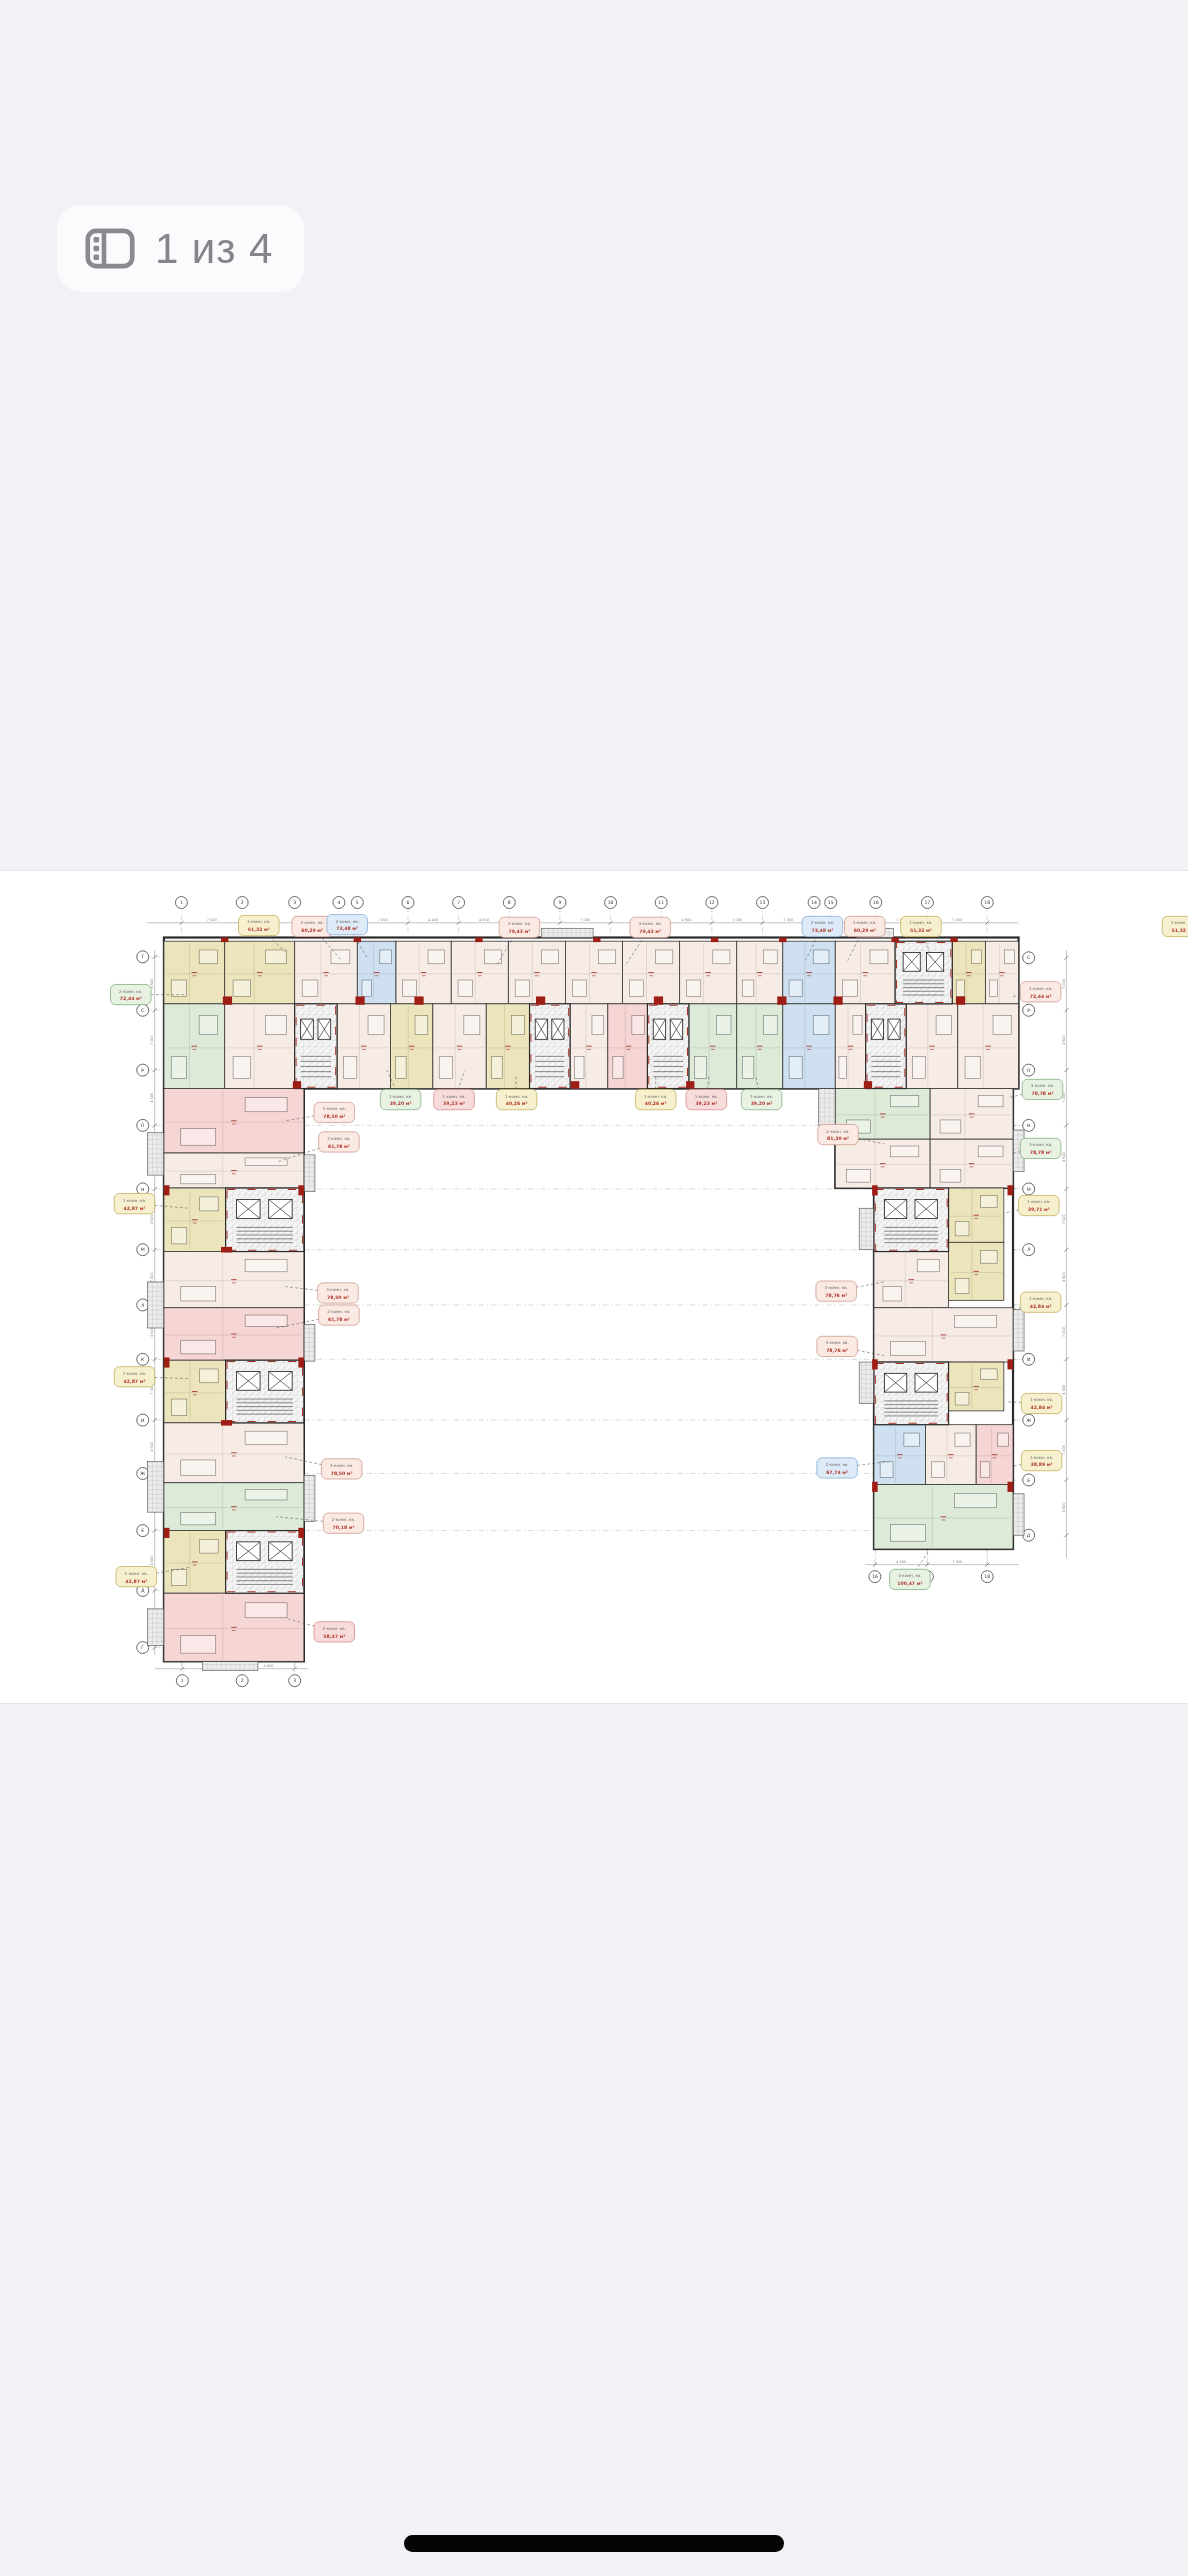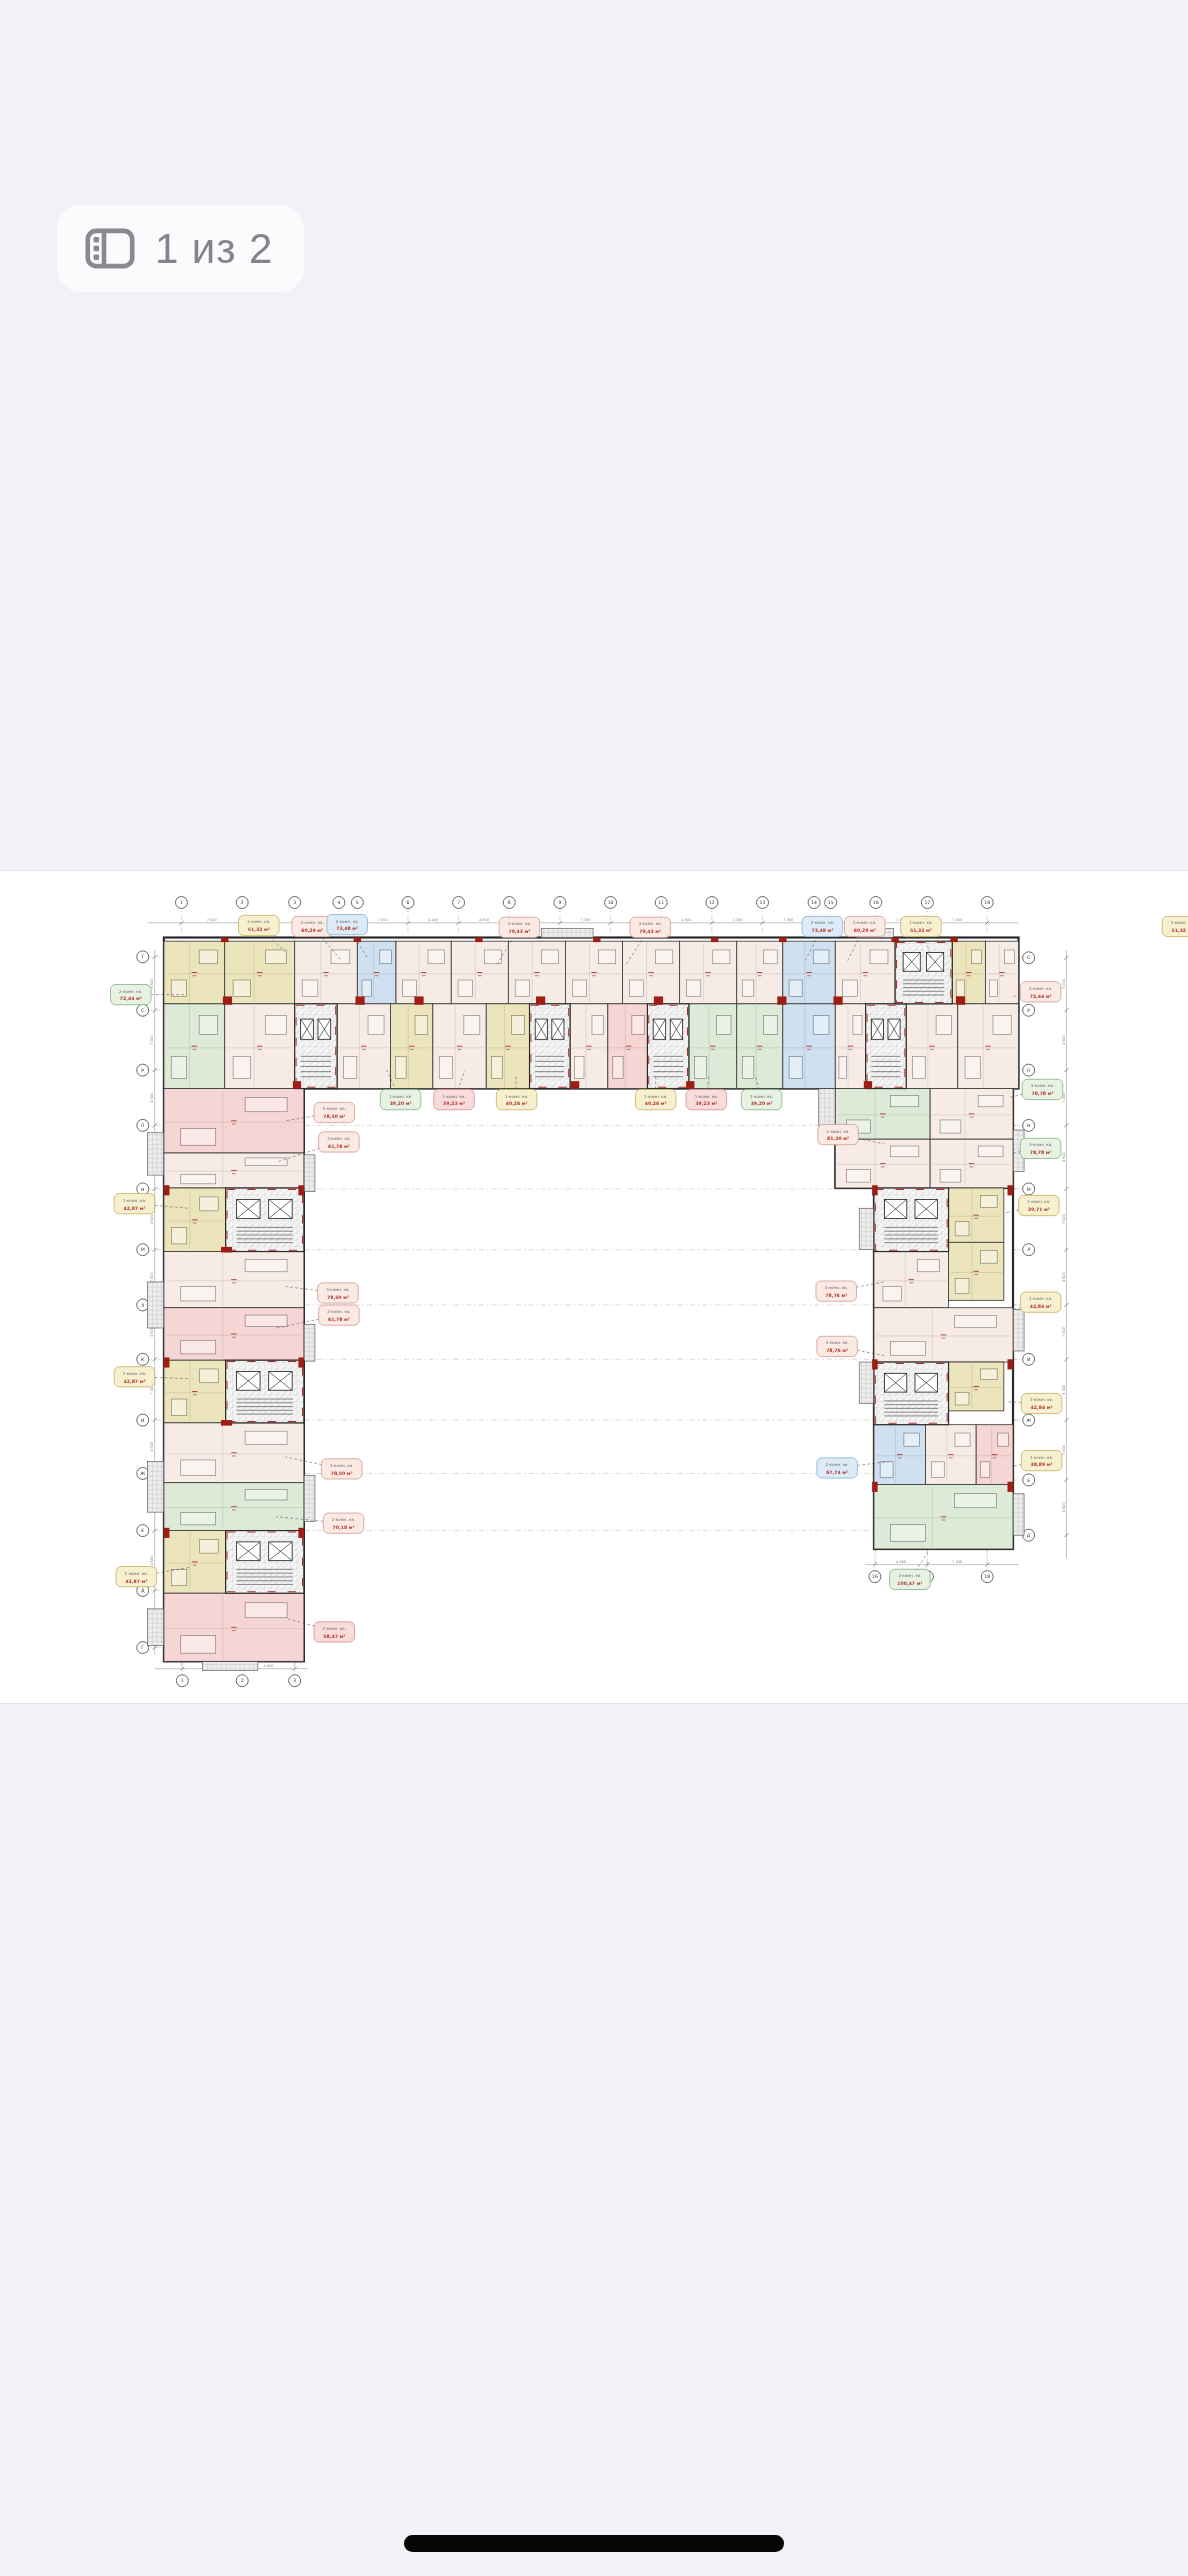--- a/index.html
+++ b/index.html
@@ -38,21 +38,21 @@
   <div class="badge">
     <span style="display:flex;">
       <svg width="50" height="41" viewBox="0 0 54 44">
         <rect x="3" y="3" width="48" height="38" rx="9" fill="none" stroke="#8a8990" stroke-width="5"></rect>
         <line x1="20.5" y1="4" x2="20.5" y2="40" stroke="#8a8990" stroke-width="5"></line>
         <rect x="9.2" y="9.5" width="6" height="6" rx="1.5" fill="#8a8990"></rect>
         <rect x="9.2" y="19" width="6" height="6" rx="1.5" fill="#8a8990"></rect>
         <rect x="9.2" y="28.5" width="6" height="6" rx="1.5" fill="#8a8990"></rect>
       </svg>
     </span>
-    <span class="badge-label">1 из 2</span>
+    <span class="badge-label">1 из 4</span>
   </div>
 
   <div class="canvas">
     <svg id="plan-svg" viewBox="0 944 1290 903" width="1188" height="832">
         <defs>
           <pattern id="bal" width="5" height="5" patternUnits="userSpaceOnUse">
             <rect x="0" y="0" width="5" height="5" fill="#ececec"></rect>
             <path d="M0 0H5M0 0V5" stroke="#b5b5b5" stroke-width="0.7" fill="none"></path>
           </pattern>
           <pattern id="corehatch" width="7" height="7" patternUnits="userSpaceOnUse">

